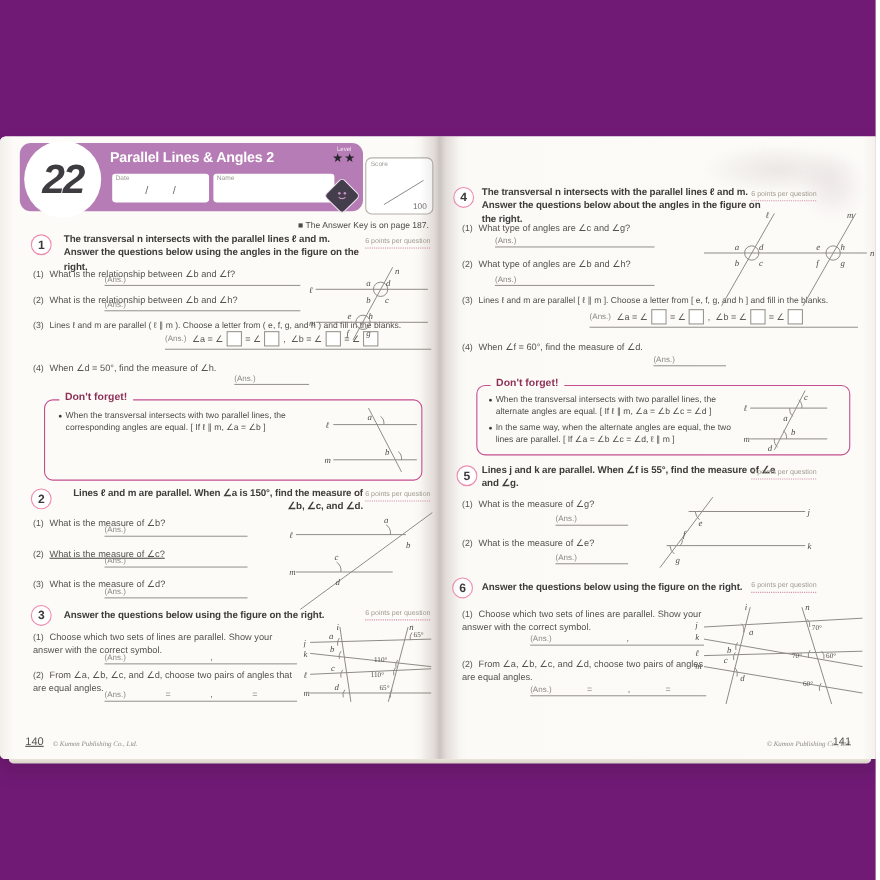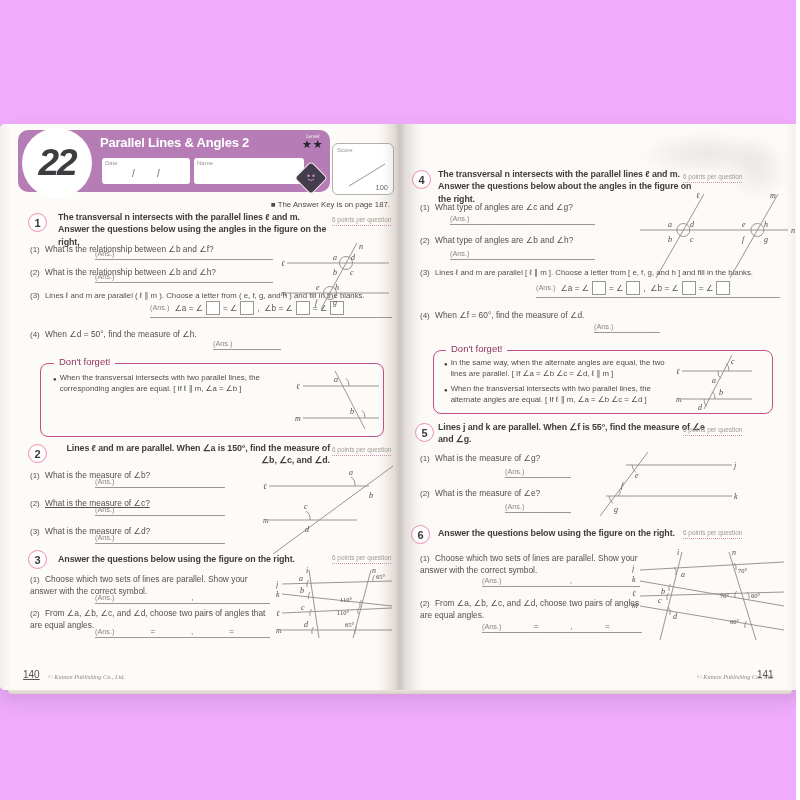--- a/index.html
+++ b/index.html
@@ -1,16 +1,16 @@
 <!DOCTYPE html>
 <html><head>
 <meta charset="utf-8">
 <style>
   html,body{margin:0;padding:0}
-  .photo{position:relative;width:796px;height:800px;background:#f0abfc;overflow:hidden;
+  .photo{position:relative;width:796px;height:800px;background:#701a75;overflow:hidden;
          font-family:"Liberation Sans",sans-serif;}
   .book{position:absolute;left:0;top:124px;width:800px;height:566px;background:#fbfaf6;
         border-radius:5px;box-shadow:0 10px 20px rgba(0,0,0,0.12);}
   .book::after{content:"";position:absolute;left:8px;right:8px;bottom:-4px;height:4px;
         background:linear-gradient(#eae4db,#d9d1c6);border-radius:0 0 4px 4px;}
   .page{position:absolute;top:0;height:100%;}
   .page.leftp{left:0;width:400px;background:linear-gradient(to right,#f2efe9 0,#fcfbf8 3%,#fcfbf8 94%,#eee8e2 100%);border-radius:5px 0 0 5px;}
   .page.rightp{left:400px;width:400px;background:linear-gradient(to right,#efeae5 0,#fbfaf7 6%,#fcfbf8 96%,#f2eee8 100%);border-radius:0 5px 5px 0;}
   .spine{position:absolute;left:382px;top:0;width:36px;height:100%;pointer-events:none;
         background:linear-gradient(to right,rgba(90,70,80,0) 0,rgba(90,70,80,0.10) 35%,rgba(60,45,55,0.20) 50%,rgba(90,70,80,0.10) 65%,rgba(90,70,80,0) 100%);}
@@ -42,21 +42,21 @@
        box-sizing:border-box;padding-bottom:1px;}
   .anslabel{font-size:7.3px;color:#8b8883;}
   .gap{flex:1;}
   .sep{font-size:8px;color:#6b6965;}
   .blankrow{position:absolute;border-bottom:1px solid #9c9993;display:flex;align-items:center;
        font-size:8.2px;color:#5a5852;box-sizing:border-box;padding-bottom:2px;}
   .blankrow .anslabel{margin-right:4px;}
   .bseg{margin:0 1px;white-space:pre;}
   .bx{width:12px;height:12px;border:1px solid #9a978f;background:#fff;display:inline-block;margin:0 2px;}
   .dfbox{position:absolute;border:1.8px solid #c44f8e;border-radius:8px;box-sizing:border-box;}
-  .dftitle{position:absolute;background:#fcfbf8;padding:0 5px;font-weight:normal;font-size:9.5px;color:#8e3058;white-space:nowrap;}
+  .dftitle{position:absolute;background:#fcfbf8;padding:0 5px;font-weight:bold;font-size:9.5px;color:#8e3058;white-space:nowrap;}
   .dfbullets{position:absolute;}
   .df-line{display:flex;font-size:7.8px;color:#4f4d48;line-height:1.4;margin-bottom:4px;}
   .dfm{font-size:6px;margin-right:3px;margin-top:2px;color:#3a3834;}
   .fig{position:absolute;}
   .fig line,.fig path,.fig circle{stroke:#8e8b85;stroke-width:0.9;fill:none;}
   .fig text{font-family:"Liberation Serif",serif;font-style:italic;font-size:8px;fill:#4d4b47;}
   .fig text.deg{font-style:normal;font-size:6.5px;}
   .pgnum{position:absolute;font-size:10px;color:#55534e;}
   .copyright{position:absolute;font-size:6.3px;font-family:"Liberation Serif",serif;font-style:italic;color:#8d8983;white-space:nowrap;}
   .ghost{position:absolute;pointer-events:none;}
@@ -334,25 +334,25 @@
       <text x="104" y="37">e</text>
       <text x="126" y="37">h</text>
       <text x="104" y="52">f</text>
       <text x="126" y="52">g</text>
     </svg>
 
     <div class="dfbox" style="left:33px;top:226px;width:340px;height:64px;">
       <div class="dfbullets" style="left:10px;top:7px;width:232px;">
         <div class="df-line">
           <span class="dfm">●</span>
-          <span>In the same way, when the alternate angles are equal, the two lines are parallel. [ If ∠a = ∠b ∠c = ∠d, ℓ ∥ m ]</span>
+          <span>When the transversal intersects with two parallel lines, the alternate angles are equal. [ If ℓ ∥ m, ∠a = ∠b ∠c = ∠d ]</span>
         </div>
         <div class="df-line">
           <span class="dfm">●</span>
-          <span>When the transversal intersects with two parallel lines, the alternate angles are equal. [ If ℓ ∥ m, ∠a = ∠b ∠c = ∠d ]</span>
+          <span>In the same way, when the alternate angles are equal, the two lines are parallel. [ If ∠a = ∠b ∠c = ∠d, ℓ ∥ m ]</span>
         </div>
       </div>
       <svg class="fig" style="left:242px;top:2px;" width="80" height="58" viewBox="0 0 80 58">
         <line x1="6" y1="18" x2="76" y2="18"></line>
         <line x1="6" y1="46" x2="76" y2="46"></line>
         <line x1="56" y1="2" x2="28" y2="56"></line>
         <path d="M53 18 Q53.5 13 50 10.5"></path>
         <path d="M42 18 Q41.5 23 45 25.5"></path>
         <path d="M39 46 Q39.5 41 36 38.5"></path>
         <path d="M28 46 Q27.5 51 31 53.5"></path>

